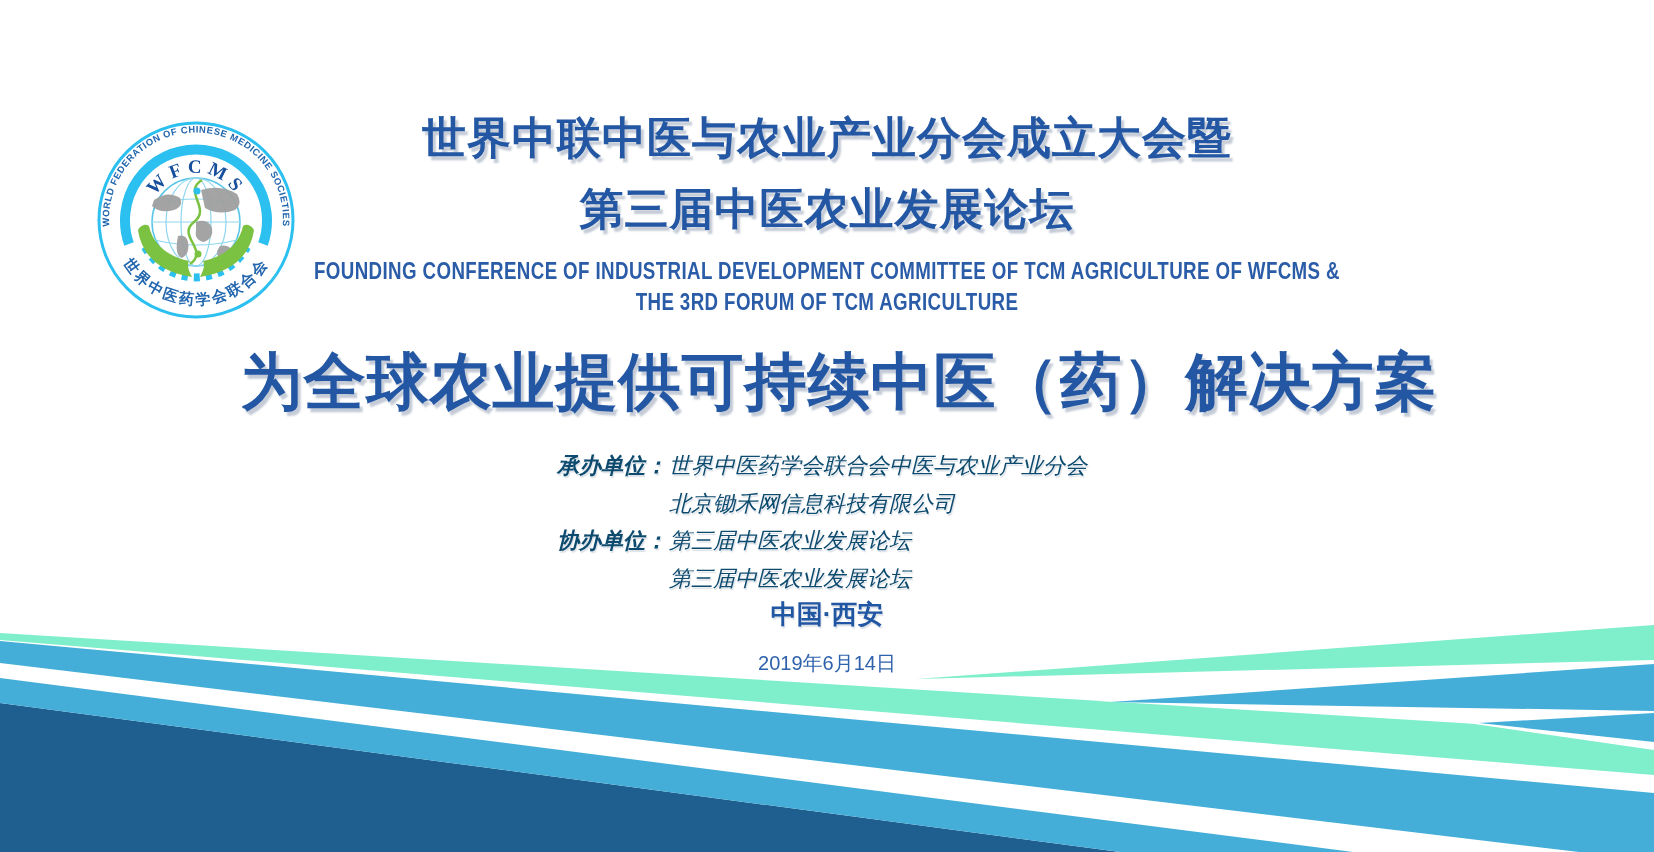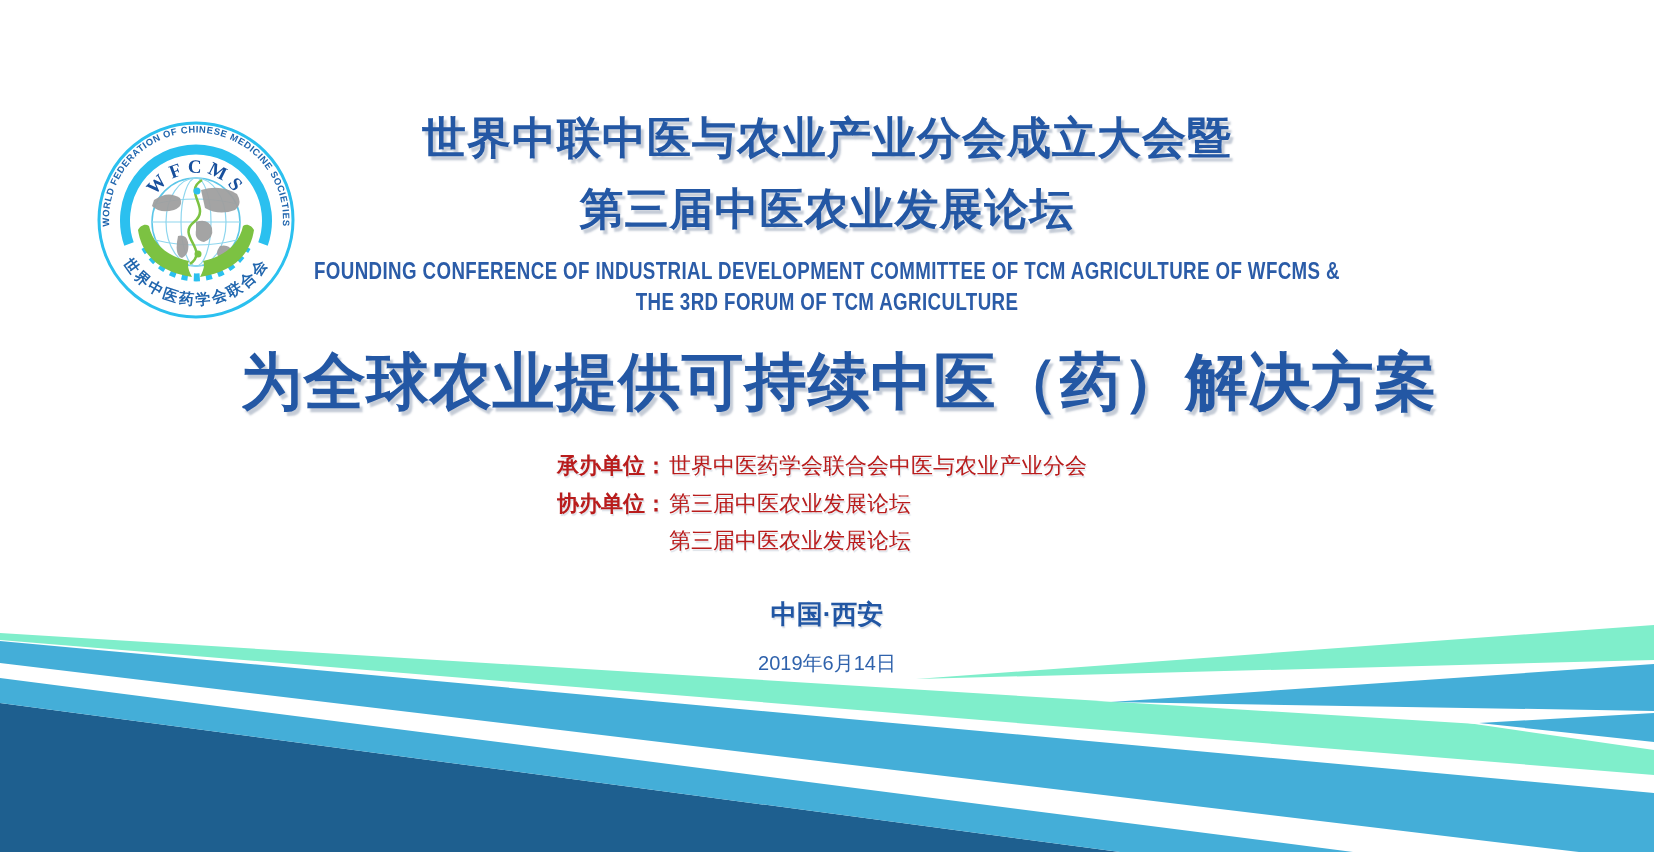--- a/index.html
+++ b/index.html
@@ -20,22 +20,23 @@
     top:255px; font-size:24px; font-weight:bold; line-height:31px;
     letter-spacing:0.5px; color:#2B5CA8;
     transform:scaleX(0.78);
   }
   .slogan {
     top:340px; font-size:62px; font-weight:bold; letter-spacing:1px;
     color:#2357A4; text-shadow:3px 4px 2px rgba(125,140,165,0.45);padding-left:24px;
   }
   .organizers {
     position:absolute; left:557px; top:447px;
-    font-size:22px; line-height:37.5px; color:#b91c1c;
+    font-size:22px; line-height:37.5px; color:#0c4a6e;
     text-shadow:1px 2px 1px rgba(140,155,180,0.3);
+    font-style:italic;
   }
   .org-row { white-space:nowrap; }
   .org-label { display:inline-block; width:112px; font-weight:bold; }
   .org-text { font-weight:normal; }
   .location {
     top:597px; font-size:26px; font-weight:bold; color:#2156A3;
     text-shadow:1px 2px 1px rgba(140,155,180,0.3);
   }
   .date { top:650px; font-size:20px; color:#2F62AC; }
   .stripes-svg { position:absolute; left:0; bottom:0; width:1654px; height:300px; display:block; }
@@ -104,20 +105,23 @@
     <div>THE 3RD FORUM OF TCM AGRICULTURE</div>
   </div>
 
   <div class="abs-center slogan">为全球农业提供可持续中医（药）解决方案</div>
 
   <div class="organizers">
     <div class="org-row">
       <span class="org-label">承办单位：</span><span class="org-text">世界中医药学会联合会中医与农业产业分会</span>
     </div>
     <div class="org-row">
+      <span class="org-label"></span><span class="org-text">北京锄禾网信息科技有限公司</span>
+    </div>
+    <div class="org-row">
       <span class="org-label">协办单位：</span><span class="org-text">第三届中医农业发展论坛</span>
     </div>
     <div class="org-row">
       <span class="org-label"></span><span class="org-text">第三届中医农业发展论坛</span>
     </div>
   </div>
 
   <div class="abs-center location">中国·西安</div>
   <div class="abs-center date">2019年6月14日</div>
 

